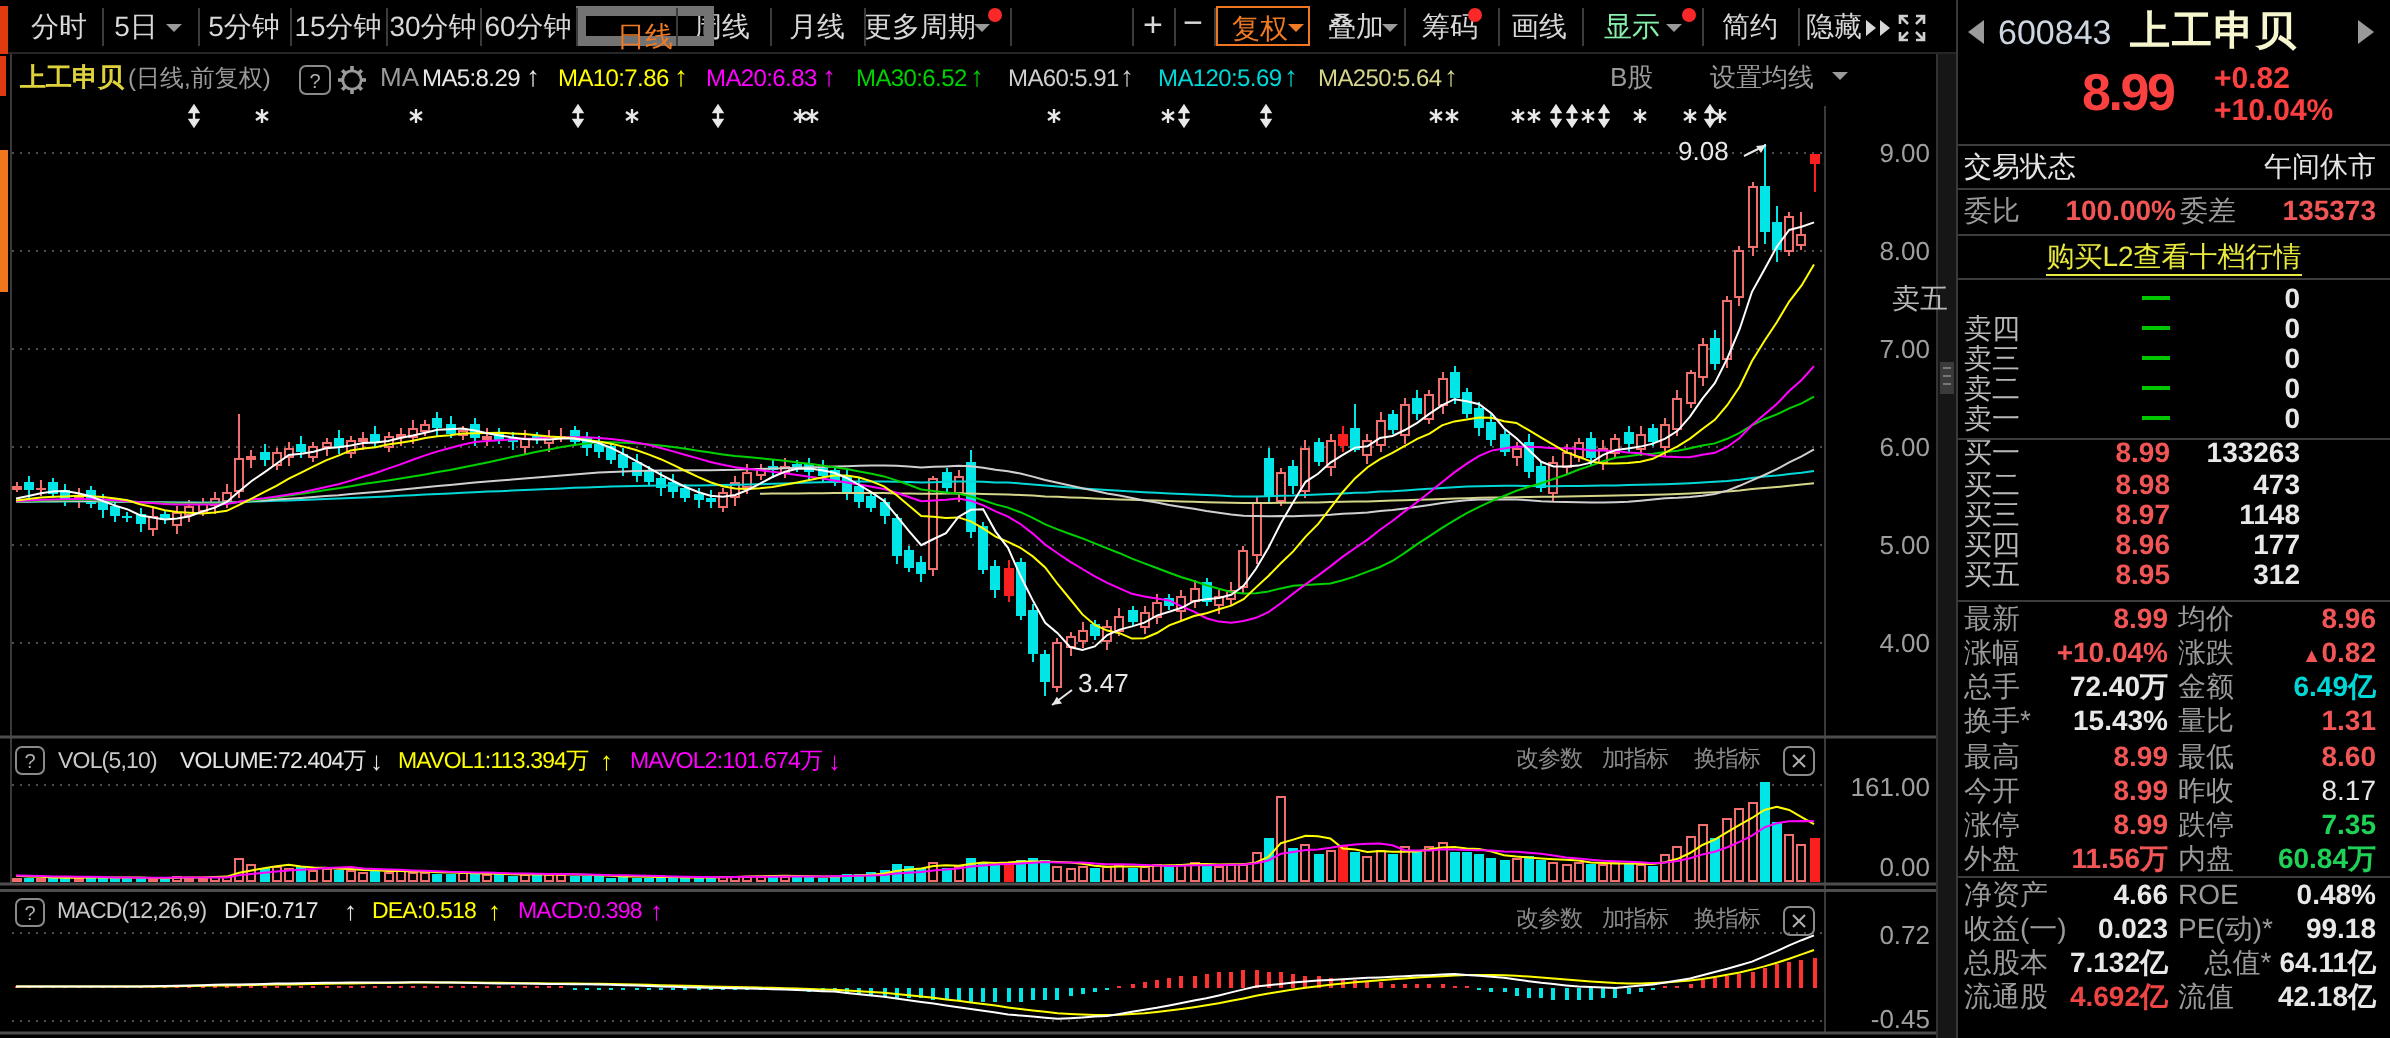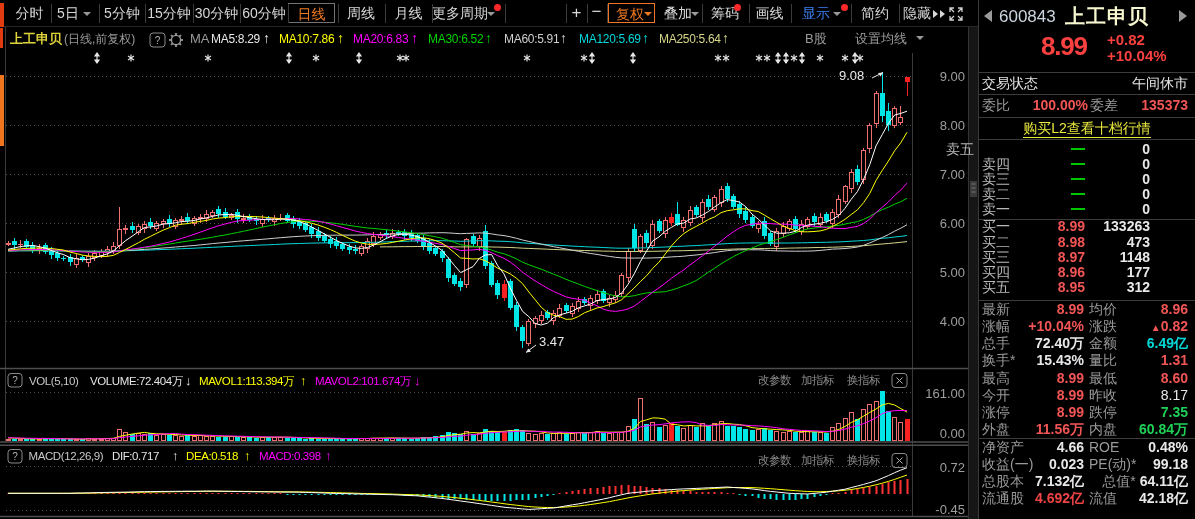--- a/index.html
+++ b/index.html
@@ -697,21 +697,21 @@
 <div style="position:absolute;left:0;top:3px;width:4px;height:24px;background:#e03a10"></div>
 <div style="position:absolute;left:-10.5px;top:0;width:80px;height:27px;line-height:27px;text-align:center;color:#d8d8d8;font-size:14px">分时</div>
 <div style="position:absolute;left:28px;top:0;width:80px;height:27px;line-height:27px;text-align:center;color:#d8d8d8;font-size:14px">5日</div>
 <div style="position:absolute;left:82px;top:0;width:80px;height:27px;line-height:27px;text-align:center;color:#d8d8d8;font-size:14px">5分钟</div>
 <div style="position:absolute;left:129px;top:0;width:80px;height:27px;line-height:27px;text-align:center;color:#d8d8d8;font-size:14px">15分钟</div>
 <div style="position:absolute;left:176.5px;top:0;width:80px;height:27px;line-height:27px;text-align:center;color:#d8d8d8;font-size:14px">30分钟</div>
 <div style="position:absolute;left:224px;top:0;width:80px;height:27px;line-height:27px;text-align:center;color:#d8d8d8;font-size:14px">60分钟</div>
 <div style="position:absolute;left:321px;top:0;width:80px;height:27px;line-height:27px;text-align:center;color:#d8d8d8;font-size:14px">周线</div>
 <div style="position:absolute;left:368.5px;top:0;width:80px;height:27px;line-height:27px;text-align:center;color:#d8d8d8;font-size:14px">月线</div>
 <div style="position:absolute;left:420px;top:0;width:80px;height:27px;line-height:27px;text-align:center;color:#d8d8d8;font-size:14px">更多周期</div>
-<div style="position:absolute;left:288px;top:3px;width:47px;height:20px;line-height:20px;text-align:center;color:#f07a22;font-size:14px;border:1px solid #737373">日线</div>
+<div style="position:absolute;left:288px;top:3px;width:69px;height:20px;line-height:20px;text-align:center;color:#f07a22;font-size:14px;border:5px solid #737373">日线</div>
 <div style="position:absolute;left:51px;top:4px;width:1px;height:19px;background:#3b3b3b"></div>
 <div style="position:absolute;left:99px;top:4px;width:1px;height:19px;background:#3b3b3b"></div>
 <div style="position:absolute;left:145px;top:4px;width:1px;height:19px;background:#3b3b3b"></div>
 <div style="position:absolute;left:193px;top:4px;width:1px;height:19px;background:#3b3b3b"></div>
 <div style="position:absolute;left:240px;top:4px;width:1px;height:19px;background:#3b3b3b"></div>
 <div style="position:absolute;left:288px;top:4px;width:1px;height:19px;background:#3b3b3b"></div>
 <div style="position:absolute;left:338px;top:4px;width:1px;height:19px;background:#3b3b3b"></div>
 <div style="position:absolute;left:385px;top:4px;width:1px;height:19px;background:#3b3b3b"></div>
 <div style="position:absolute;left:432px;top:4px;width:1px;height:19px;background:#3b3b3b"></div>
 <div style="position:absolute;left:505px;top:4px;width:1px;height:19px;background:#3b3b3b"></div>
@@ -723,21 +723,21 @@
 <div style="position:absolute;left:566px;top:4px;width:1px;height:19px;background:#3b3b3b"></div>
 <div style="position:absolute;left:586.5px;top:4px;width:1px;height:19px;background:#3b3b3b"></div>
 <div style="position:absolute;left:607px;top:4px;width:1px;height:19px;background:#3b3b3b"></div>
 <div style="position:absolute;left:608px;top:3px;width:47px;height:20px;line-height:20px;text-align:left;padding-left:7px;color:#f07a22;font-size:14px;border:1px solid #ef7622">复权</div>
 <div style="position:absolute;left:644px;top:12px;width:0;height:0;border-left:4px solid transparent;border-right:4px solid transparent;border-top:4px solid #f07a22"></div>
 <div style="position:absolute;left:655px;top:0;width:46px;height:27px;line-height:27px;text-align:center;color:#d8d8d8;font-size:14px">叠加</div>
 <div style="position:absolute;left:691px;top:12px;width:0;height:0;border-left:4px solid transparent;border-right:4px solid transparent;border-top:4px solid #9a9a9a"></div>
 <div style="position:absolute;left:702px;top:0;width:46px;height:27px;line-height:27px;text-align:center;color:#d8d8d8;font-size:14px">筹码</div>
 <div style="position:absolute;left:734px;top:4px;width:7px;height:7px;border-radius:50%;background:#fa2828"></div>
 <div style="position:absolute;left:748px;top:0;width:43px;height:27px;line-height:27px;text-align:center;color:#d8d8d8;font-size:14px">画线</div>
-<div style="position:absolute;left:793px;top:0;width:46px;height:41px;line-height:27px;text-align:center;color:#3b82f6;font-size:14px">显示</div>
+<div style="position:absolute;left:793px;top:0;width:46px;height:41px;line-height:27px;text-align:center;color:#86efac;font-size:14px">显示</div>
 <div style="position:absolute;left:833px;top:12px;width:0;height:0;border-left:4px solid transparent;border-right:4px solid transparent;border-top:4px solid #9a9a9a"></div>
 <div style="position:absolute;left:841px;top:4px;width:7px;height:7px;border-radius:50%;background:#fa2828"></div>
 <div style="position:absolute;left:852px;top:0;width:46px;height:44px;line-height:27px;text-align:center;color:#d8d8d8;font-size:14px">简约</div>
 <div style="position:absolute;left:701.5px;top:4px;width:1px;height:19px;background:#3b3b3b"></div>
 <div style="position:absolute;left:748.5px;top:4px;width:1px;height:19px;background:#3b3b3b"></div>
 <div style="position:absolute;left:790.5px;top:4px;width:1px;height:19px;background:#3b3b3b"></div>
 <div style="position:absolute;left:850.5px;top:4px;width:1px;height:19px;background:#3b3b3b"></div>
 <div style="position:absolute;left:898.5px;top:4px;width:1px;height:19px;background:#3b3b3b"></div>
 <div style="position:absolute;left:901px;top:0;width:32px;height:27px;line-height:27px;text-align:center;color:#d8d8d8;font-size:14px">隐藏</div>
 <div style="position:absolute;left:933px;top:10px;width:0;height:0;border-top:4px solid transparent;border-bottom:4px solid transparent;border-left:5px solid #d8d8d8"></div>

